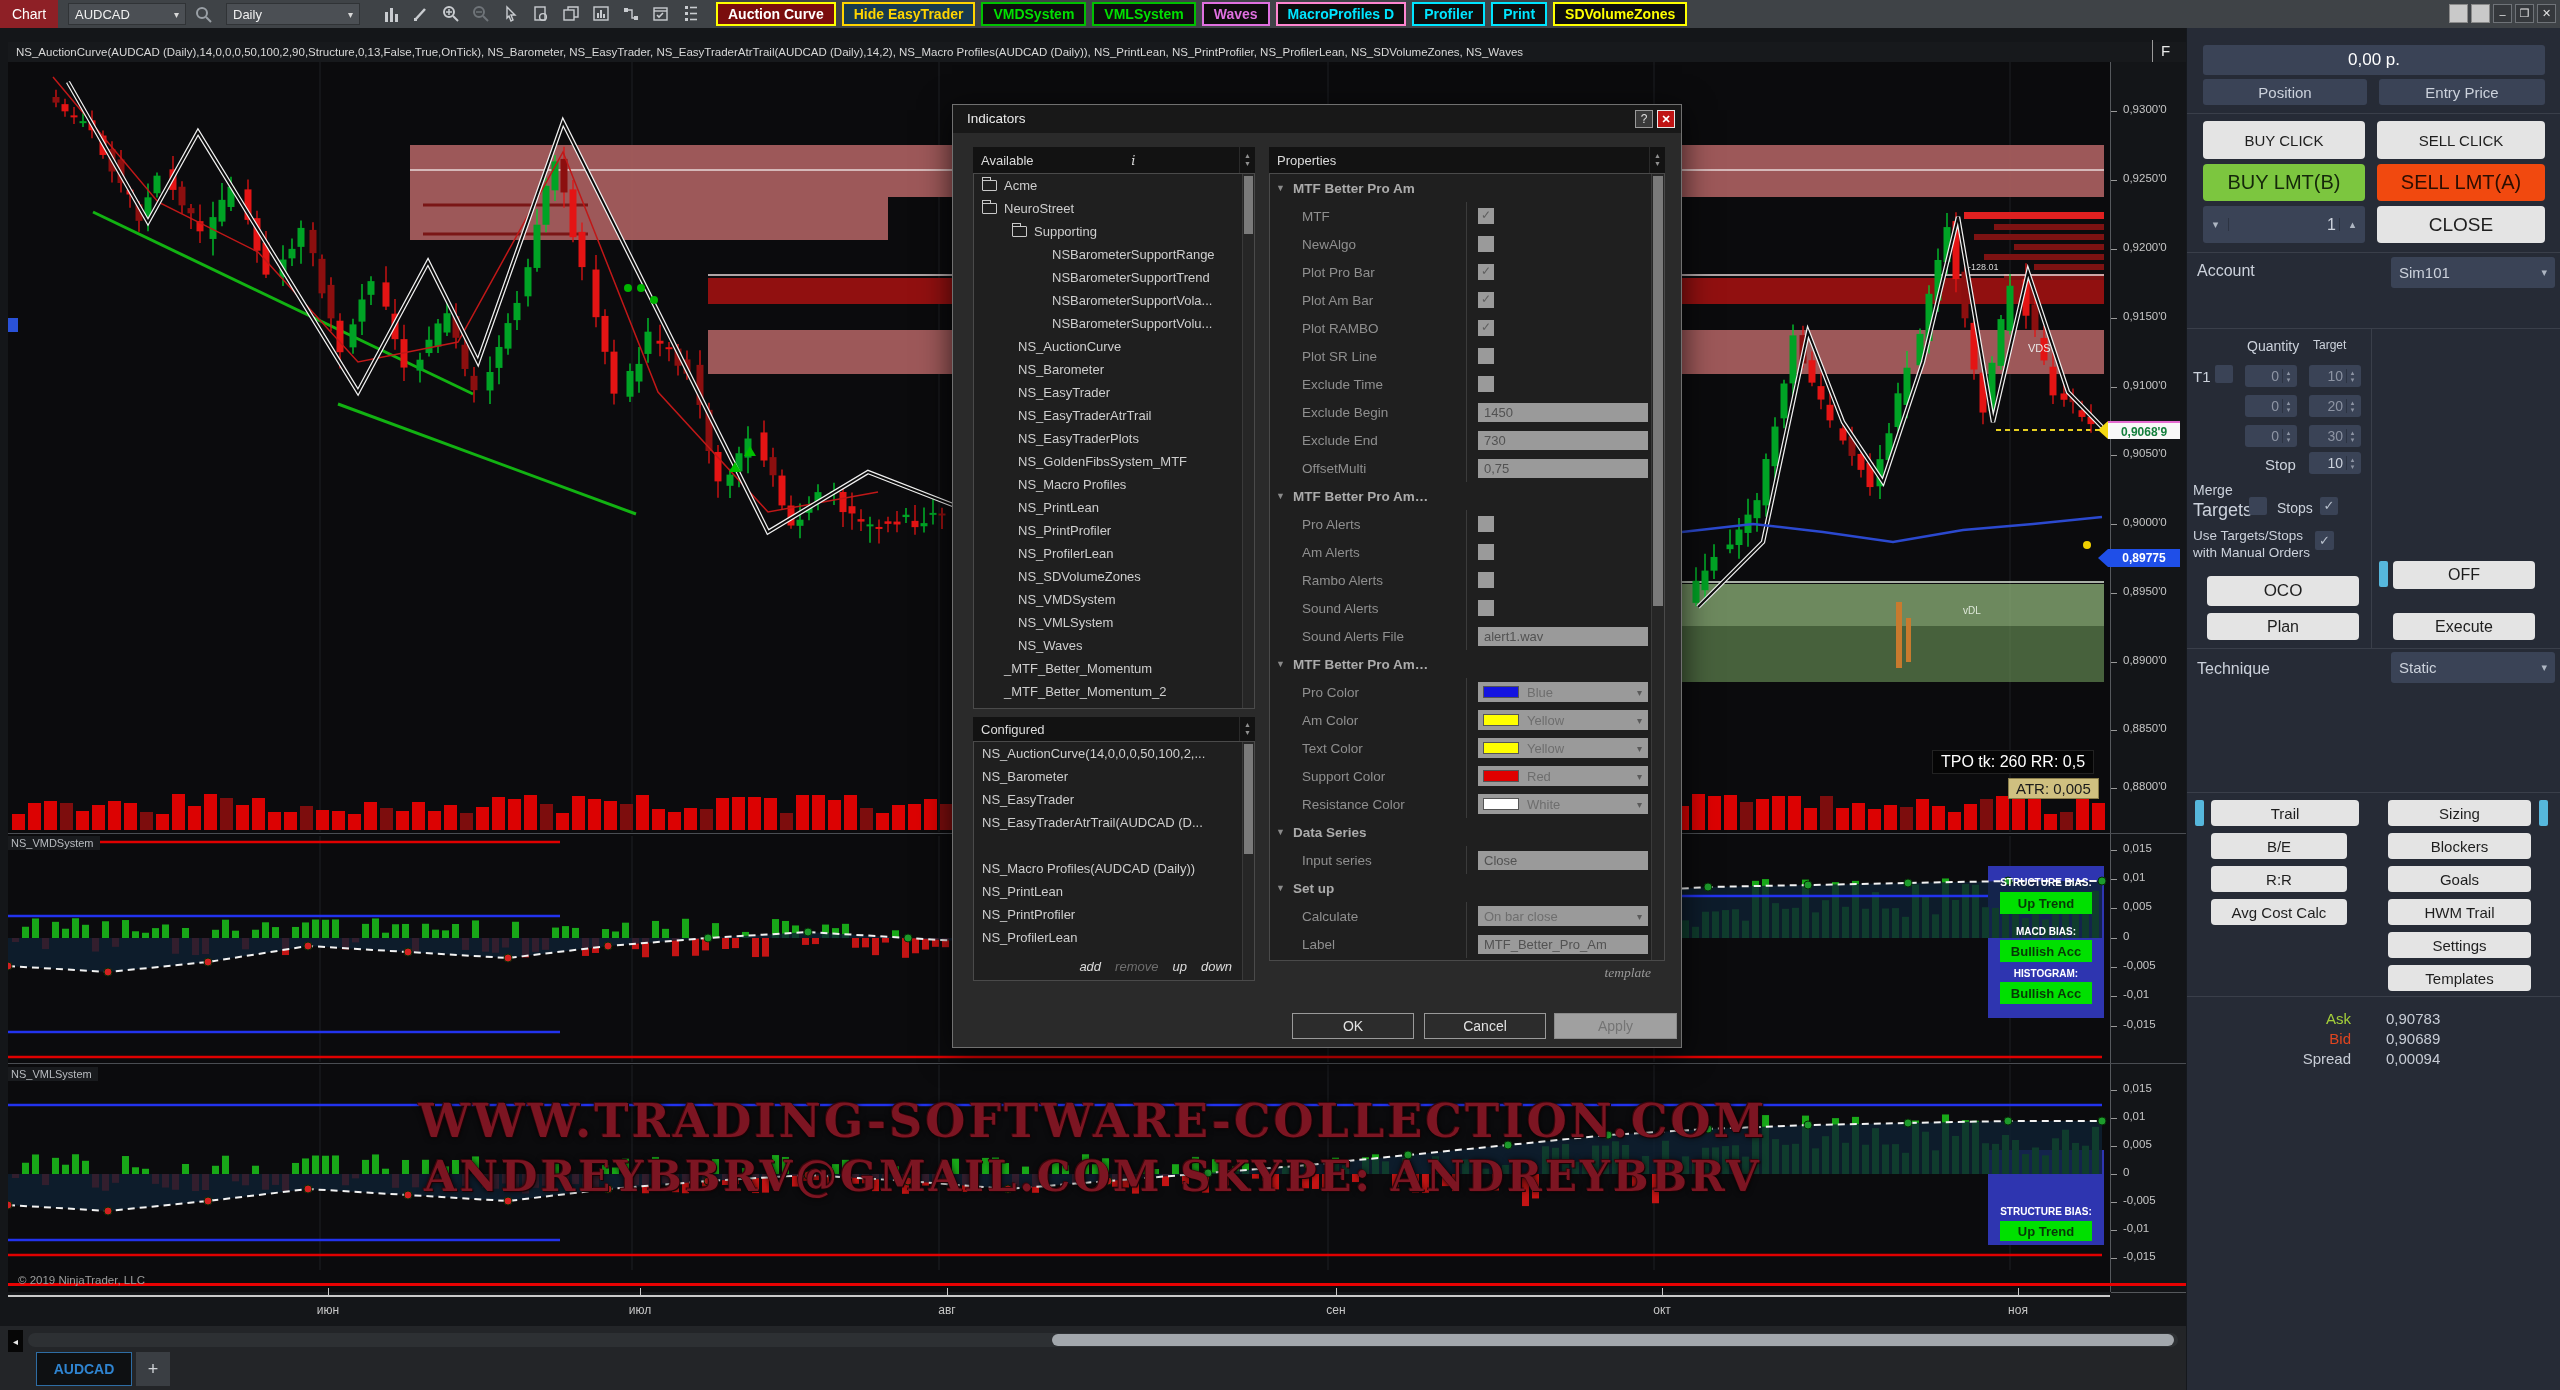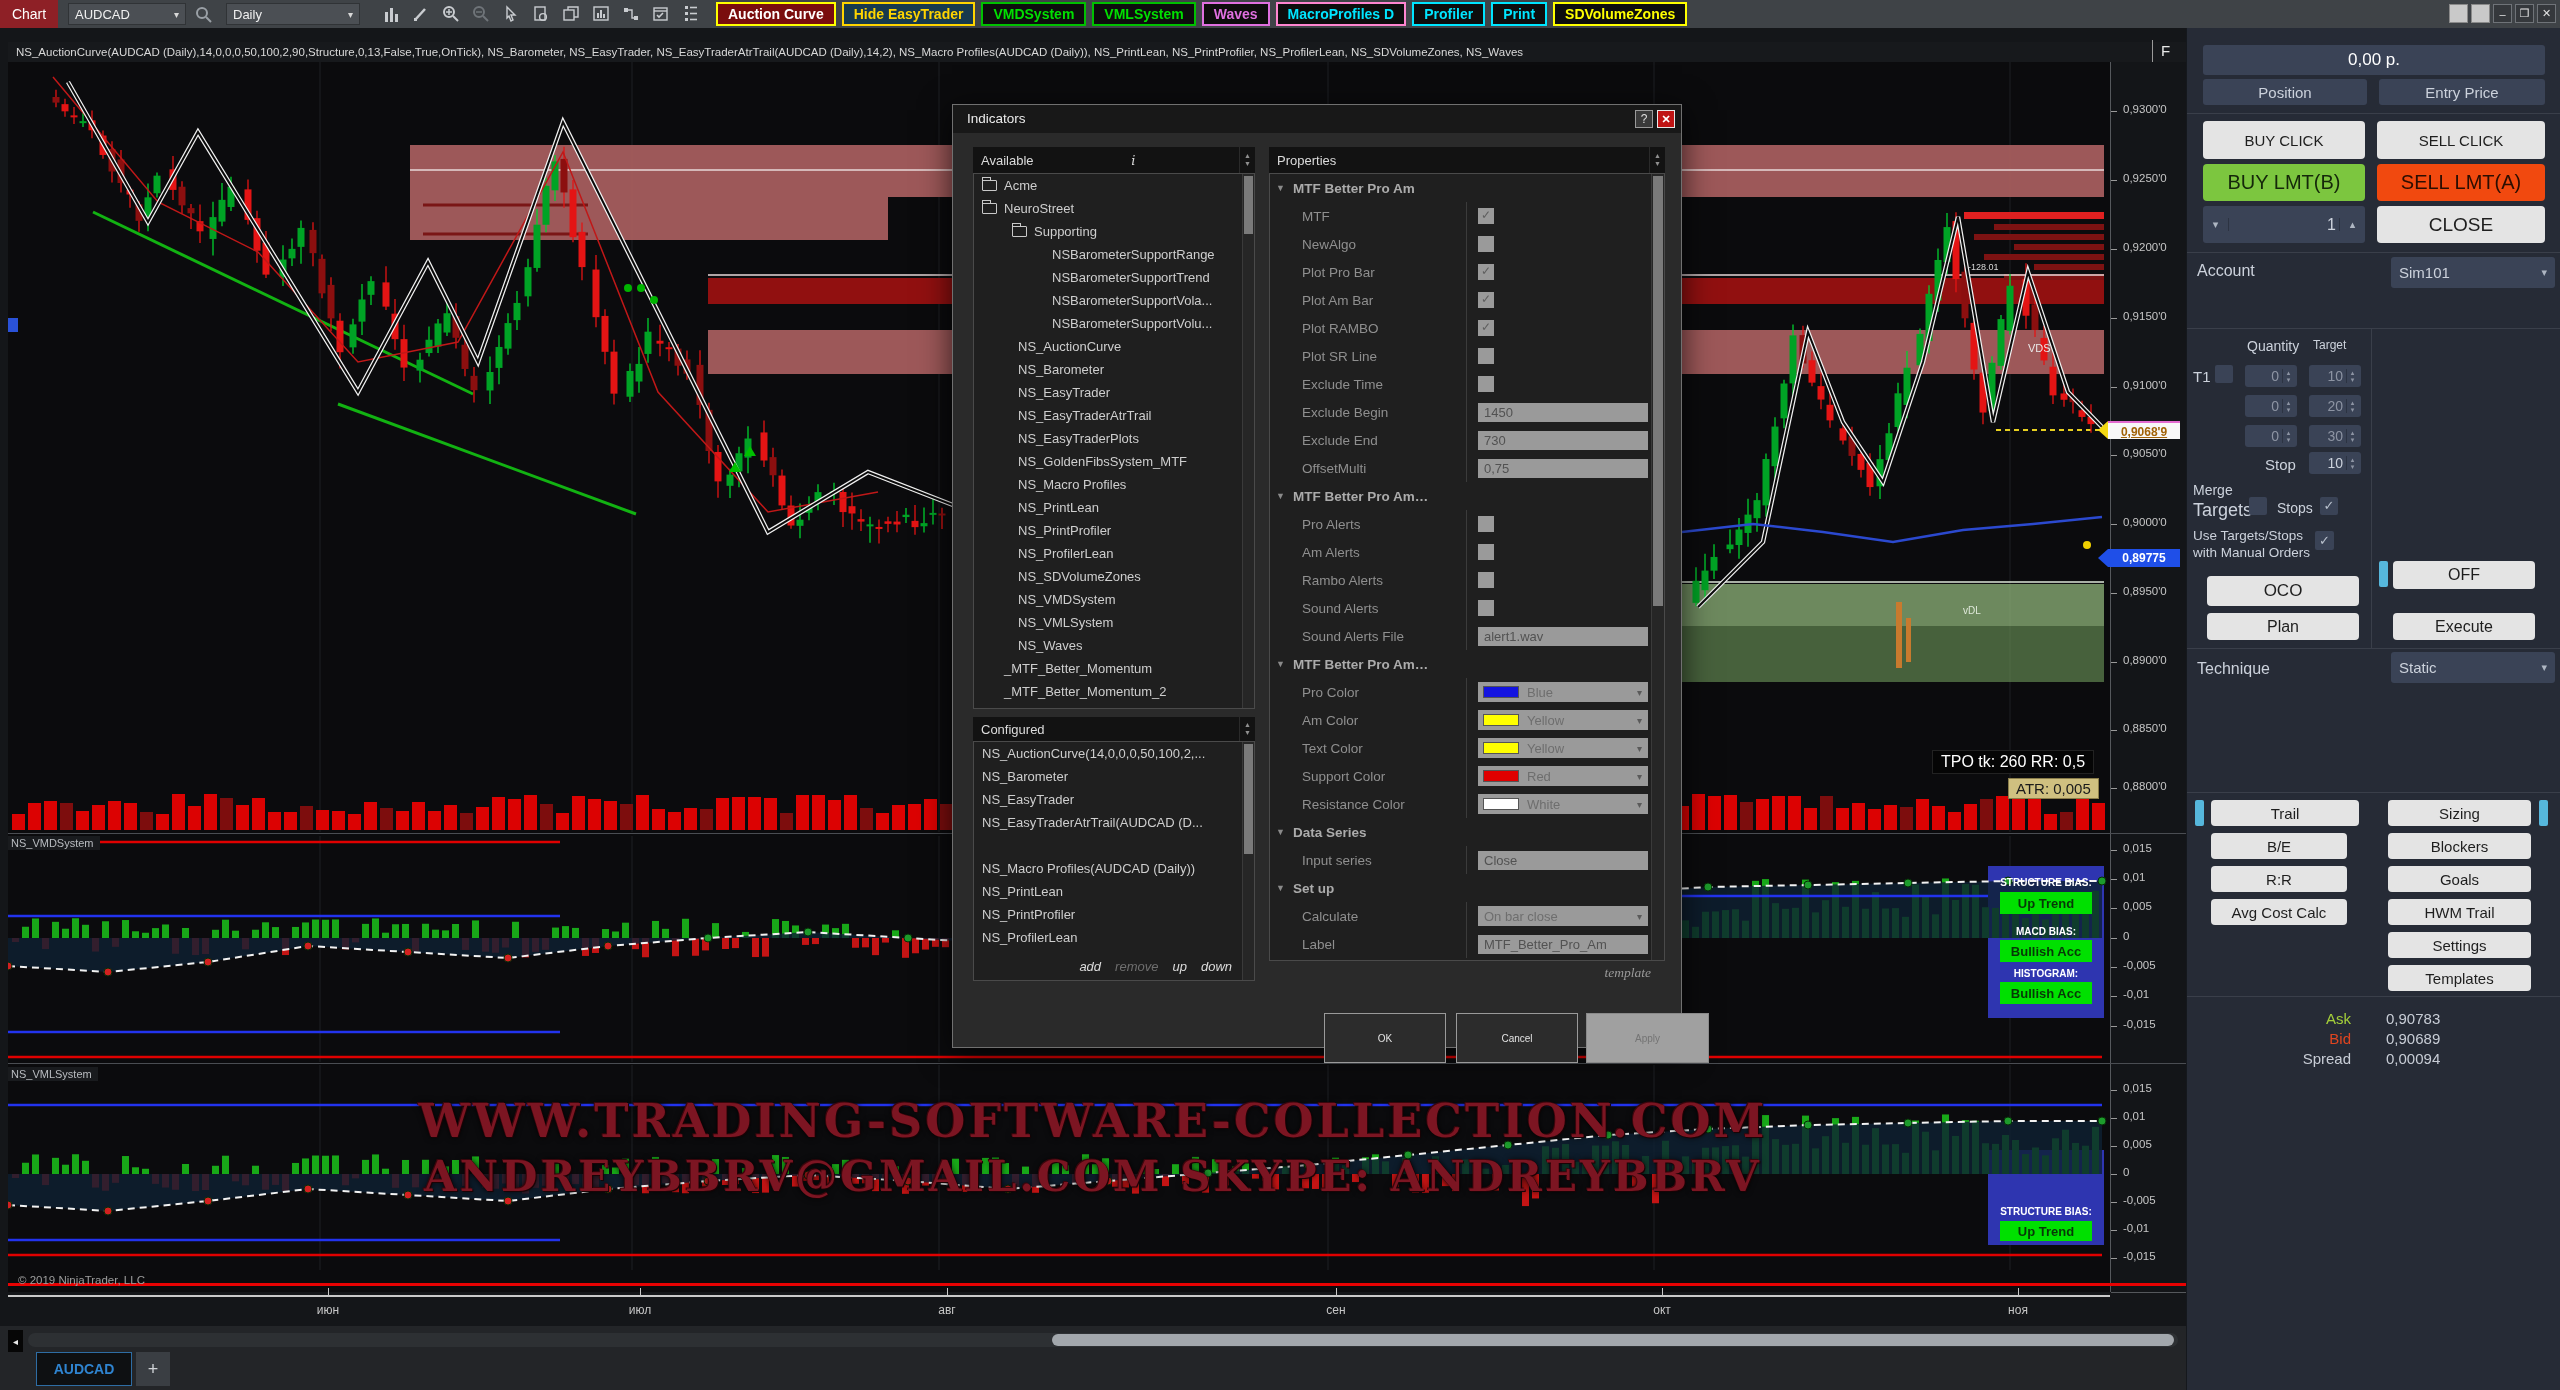--- a/index.html
+++ b/index.html
@@ -30,21 +30,21 @@
 
   
   .y-axis { position:absolute; left:2110px; top:62px; width:76px; height:1230px; background:#131518; border-left:1px solid #55585c; z-index:11; }
   .tick-label { position:absolute; left:12px; color:#c6c6c6; font-size:11.5px; white-space:nowrap; }
   .tick-dash { position:absolute; left:0; width:6px; height:1px; background:#9a9a9a; }
 
   .marker { position:absolute; z-index:14; height:18px; display:flex; align-items:center; }
   .marker .arr { width:0; height:0; border-top:9px solid transparent; border-bottom:9px solid transparent; }
   .marker .tag { height:18px; line-height:18px; font-size:12px; font-weight:bold; padding:0 5px; width:72px; text-align:center; }
   .mk-cur .arr { border-right:10px solid #f2d713; }
-  .mk-cur .tag { background:#f8f8f8; color:#a16207; border-top:2px solid #e36ad0;text-decoration:underline; }
+  .mk-cur .tag { background:#f8f8f8; color:#15803d; border-top:2px solid #e36ad0; }
   .mk-tgt .arr { border-right:10px solid #1f4fe8; }
   .mk-tgt .tag { background:#1f4fe8; color:#fff; }
 
   .tpo-box { position:absolute; left:1932px; top:750px; background:#050505; color:#fff; font-size:16px; padding:2px 8px; z-index:15; border:1px solid #222; }
   .atr-box { position:absolute; left:2008px; top:778px; background:#cfc080; color:#1a1a1a; font-size:15px; padding:1px 7px; z-index:15; border:1px solid #8a7d4a; }
 
   .watermark { position:absolute; left:0; width:2186px; text-align:center; z-index:30; font-family:"DejaVu Serif", serif; font-weight:bold; color:#7c1522; letter-spacing:3px; text-shadow:1px 1px 0 #1a0305, -1px -1px 0 #3a060c, 0 0 6px #000; pointer-events:none; }
   .wm1 { top:1094px; font-size:46px; }
   .wm2 { top:1152px; font-size:42px; }
 
@@ -83,21 +83,21 @@
   .prop-group { color:#ababab; font-weight:bold; font-size:13.5px; }
   .prop-label { color:#8f8f8f; font-size:13.5px; }
   .prop-sep { position:absolute; left:196px; top:0; bottom:0; width:1px; background:#3b3b3b; }
   .pcheck { position:absolute; left:208px; width:16px; height:16px; background:#9a9a9a; color:#5f5f5f; font-size:12px; text-align:center; line-height:15px; }
   .pinput { position:absolute; left:208px; width:170px; height:19px; background:#9a9a9a; color:#525252; font-size:13px; line-height:19px; padding-left:6px; }
   .pcolor { position:absolute; left:208px; width:170px; height:20px; background:#9a9a9a; display:flex; align-items:center; }
   .pcolor .sw { width:36px; height:12px; margin:0 8px 0 5px; border:1px solid #555; }
   .pcolor .nm { color:#6e6e6e; font-size:13px; flex:1; }
   .pcolor .ch { color:#5a5a5a; font-size:10px; margin-right:6px; }
   .tmpl-link { position:absolute; right:30px; top:860px; color:#9a9a9a; font-size:13.5px; font-style:italic;font-family:Liberation Serif, serif; }
-  .dlg-btn { position:absolute; top:908px; height:50px; font-size:10px; display:flex; align-items:center; justify-content:center;margin-left:32px; }
+  .dlg-btn { position:absolute; top:908px; height:26px; font-size:14px; display:flex; align-items:center; justify-content:center; }
   .b-dark { background:#2c2c2c; border:1px solid #9a9a9a; color:#e2e2e2; }
   .b-gray { background:#a0a0a0; border:1px solid #8a8a8a; color:#747474; }
 
   
   .trade { position:absolute; left:2186px; top:28px; width:374px; height:1362px; background:#262b36; z-index:40; border-left:1px solid #15181d; }
   .tp-display { position:absolute; left:16px; top:17px; width:342px; height:30px; background:#3a4356; border-radius:3px; color:#fff; font-size:17px; display:flex; align-items:center; justify-content:center; }
   .tp-half { position:absolute; height:26px; background:#3a4356; border-radius:3px; color:#ccd2dc; font-size:15px; display:flex; align-items:center; justify-content:center; }
   .tp-div { position:absolute; left:0; width:374px; height:1px; background:#3a3f4a; }
   .btn-light { position:absolute; background:#e4e4e4; border-radius:4px; color:#1e1e1e; display:flex; align-items:center; justify-content:center; }
   .lbl { position:absolute; color:#ccd2dc; font-size:15px; }

